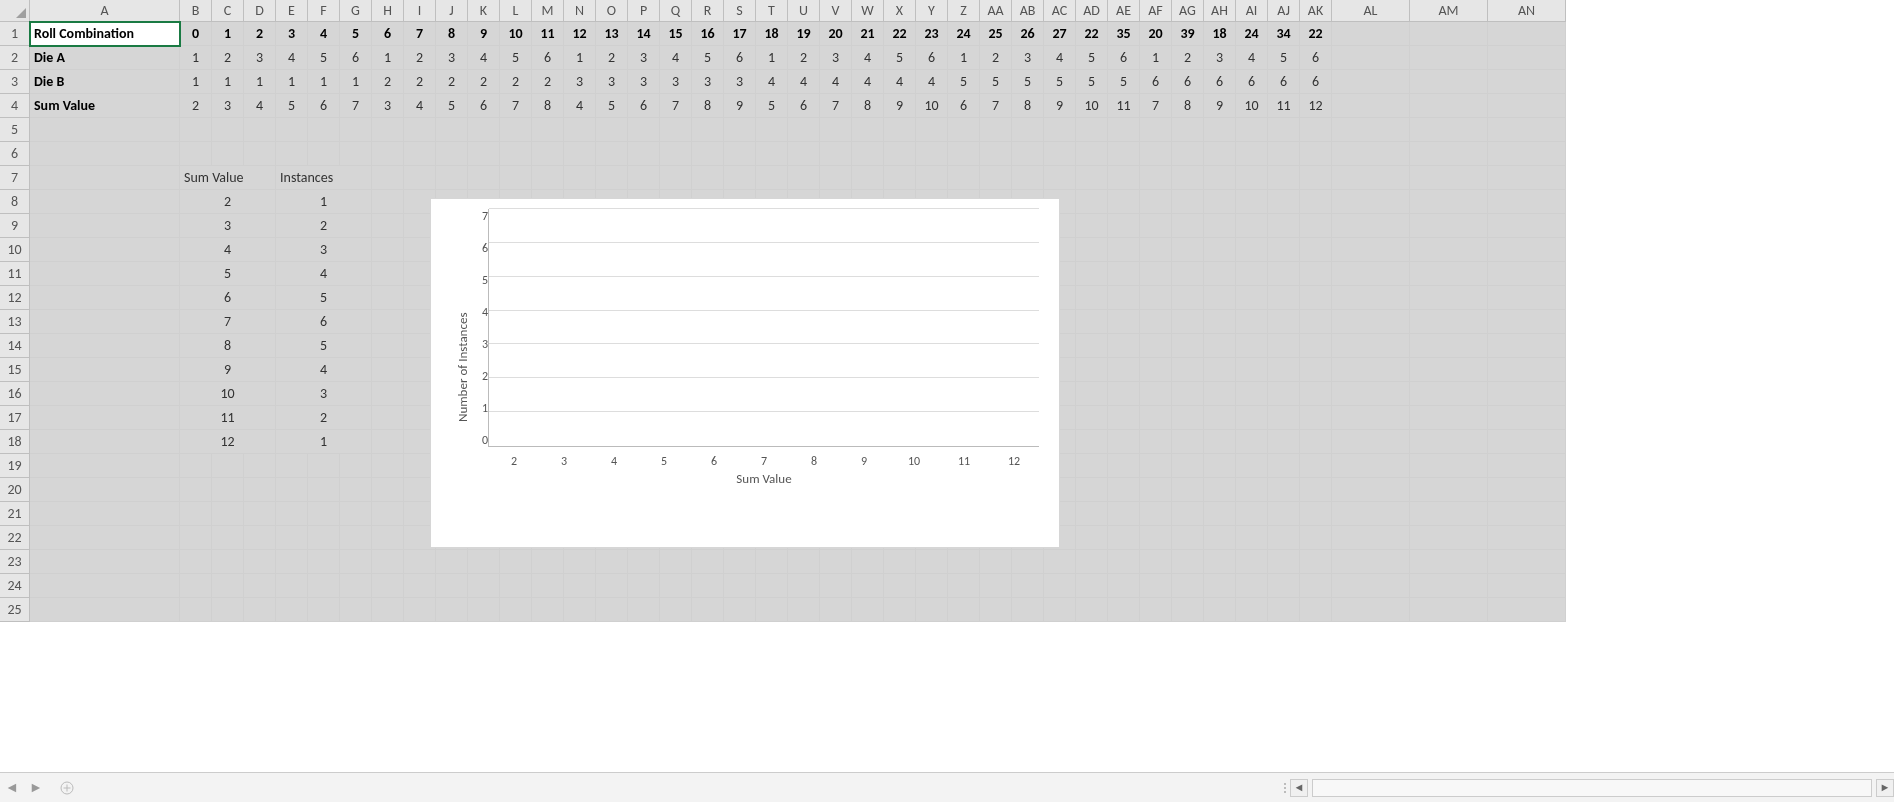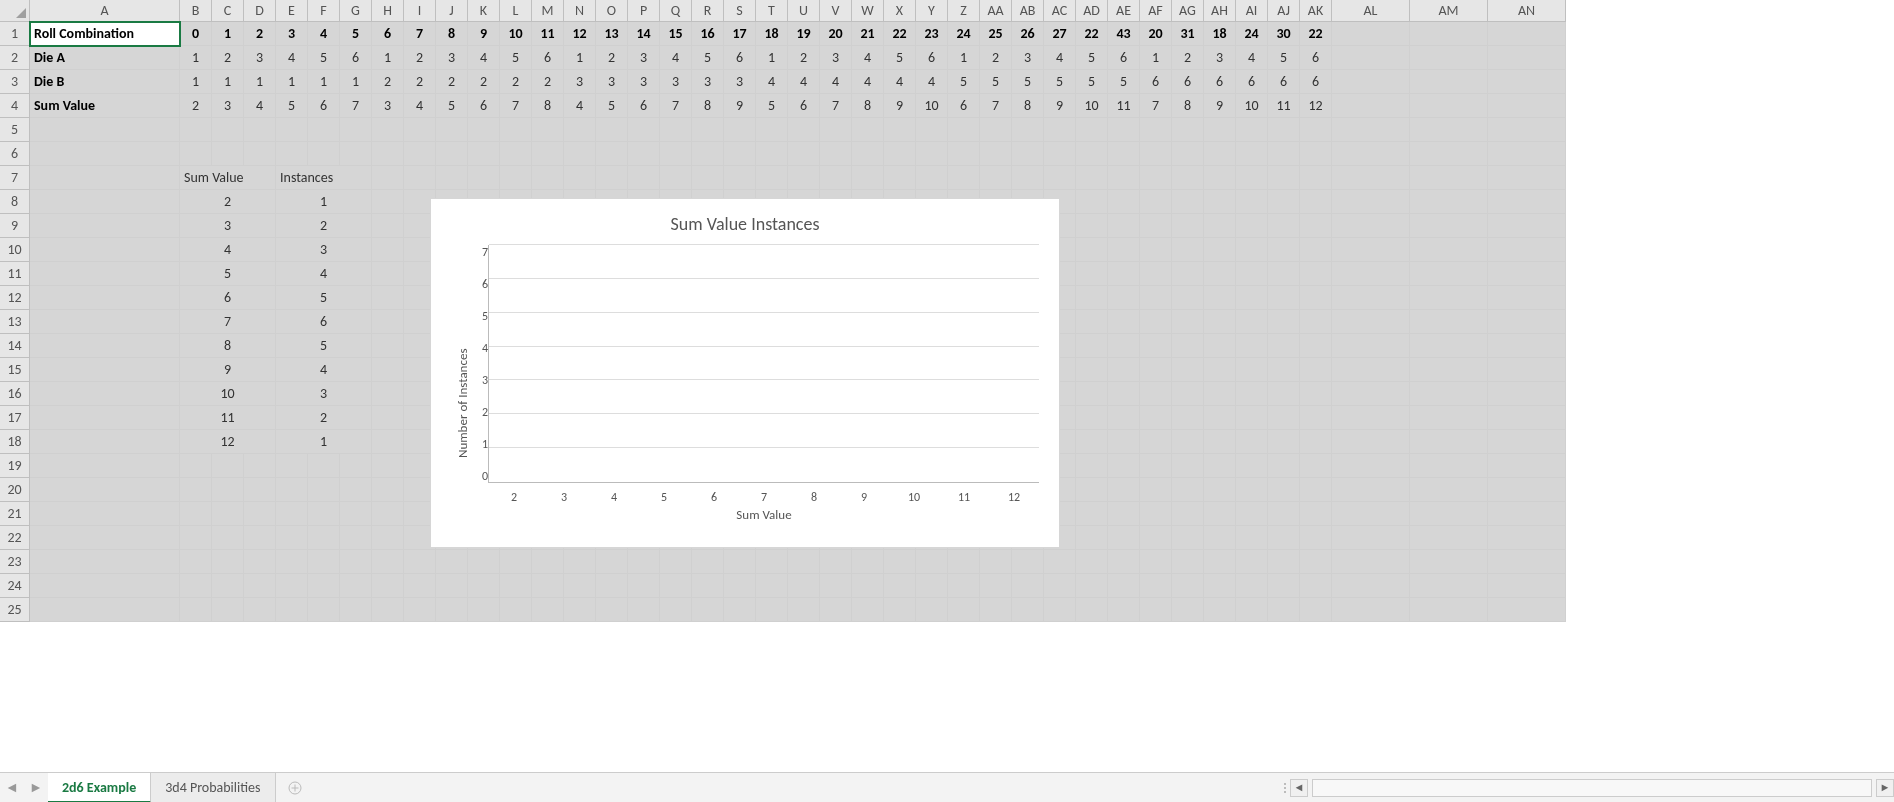--- a/index.html
+++ b/index.html
@@ -1234,26 +1234,26 @@
     <div class="cell center bold" style="left: 758px; top: 0px; width: 32px; height: 24px;">19</div>
     <div class="cell center bold" style="left: 790px; top: 0px; width: 32px; height: 24px;">20</div>
     <div class="cell center bold" style="left: 822px; top: 0px; width: 32px; height: 24px;">21</div>
     <div class="cell center bold" style="left: 854px; top: 0px; width: 32px; height: 24px;">22</div>
     <div class="cell center bold" style="left: 886px; top: 0px; width: 32px; height: 24px;">23</div>
     <div class="cell center bold" style="left: 918px; top: 0px; width: 32px; height: 24px;">24</div>
     <div class="cell center bold" style="left: 950px; top: 0px; width: 32px; height: 24px;">25</div>
     <div class="cell center bold" style="left: 982px; top: 0px; width: 32px; height: 24px;">26</div>
     <div class="cell center bold" style="left: 1014px; top: 0px; width: 32px; height: 24px;">27</div>
     <div class="cell center bold" style="left: 1046px; top: 0px; width: 32px; height: 24px;">22</div>
-    <div class="cell center bold" style="left: 1078px; top: 0px; width: 32px; height: 24px;">43</div>
+    <div class="cell center bold" style="left: 1078px; top: 0px; width: 32px; height: 24px;">35</div>
     <div class="cell center bold" style="left: 1110px; top: 0px; width: 32px; height: 24px;">20</div>
-    <div class="cell center bold" style="left: 1142px; top: 0px; width: 32px; height: 24px;">31</div>
+    <div class="cell center bold" style="left: 1142px; top: 0px; width: 32px; height: 24px;">39</div>
     <div class="cell center bold" style="left: 1174px; top: 0px; width: 32px; height: 24px;">18</div>
     <div class="cell center bold" style="left: 1206px; top: 0px; width: 32px; height: 24px;">24</div>
-    <div class="cell center bold" style="left: 1238px; top: 0px; width: 32px; height: 24px;">30</div>
+    <div class="cell center bold" style="left: 1238px; top: 0px; width: 32px; height: 24px;">34</div>
     <div class="cell center bold" style="left: 1270px; top: 0px; width: 32px; height: 24px;">22</div>
     <div class="cell center" style="left: 150px; top: 24px; width: 32px; height: 24px;">1</div>
     <div class="cell center" style="left: 182px; top: 24px; width: 32px; height: 24px;">2</div>
     <div class="cell center" style="left: 214px; top: 24px; width: 32px; height: 24px;">3</div>
     <div class="cell center" style="left: 246px; top: 24px; width: 32px; height: 24px;">4</div>
     <div class="cell center" style="left: 278px; top: 24px; width: 32px; height: 24px;">5</div>
     <div class="cell center" style="left: 310px; top: 24px; width: 32px; height: 24px;">6</div>
     <div class="cell center" style="left: 342px; top: 24px; width: 32px; height: 24px;">1</div>
     <div class="cell center" style="left: 374px; top: 24px; width: 32px; height: 24px;">2</div>
     <div class="cell center" style="left: 406px; top: 24px; width: 32px; height: 24px;">3</div>
@@ -1376,21 +1376,20 @@
     <div class="cell center" style="left: 246px; top: 336px; width: 96px; height: 24px;">4</div>
     <div class="cell center" style="left: 150px; top: 360px; width: 96px; height: 24px;">10</div>
     <div class="cell center" style="left: 246px; top: 360px; width: 96px; height: 24px;">3</div>
     <div class="cell center" style="left: 150px; top: 384px; width: 96px; height: 24px;">11</div>
     <div class="cell center" style="left: 246px; top: 384px; width: 96px; height: 24px;">2</div>
     <div class="cell center" style="left: 150px; top: 408px; width: 96px; height: 24px;">12</div>
     <div class="cell center" style="left: 246px; top: 408px; width: 96px; height: 24px;">1</div>
   </div>
 
 <div class="chart-box" id="chartbox" style="left:430px; top:198px; width:630px; height:350px;">
-  <div class="chart-title">Sum Value Instances</div>
   <div class="plot" style="height:276px;">
     <div class="ylabel">Number of Instances</div>
     <div class="yaxis" id="yaxis">
         <div>0</div>
         <div>1</div>
         <div>2</div>
         <div>3</div>
         <div>4</div>
         <div>5</div>
         <div>6</div>
@@ -1453,24 +1452,20 @@
         <div class="gridline" style="bottom: 71.4286%;"></div>
         <div class="gridline" style="bottom: 85.7143%;"></div>
         <div class="gridline" style="bottom: 100%;"></div>
       </div>
   </div>
 </div>
 
 <div class="tabbar">
   <div class="tabnav">◄</div>
   <div class="tabnav">►</div>
-  <div id="tabs" style="display:flex;">
-      <div class="tab active">2d6 Example</div>
-      <div class="tab">3d4 Probabilities</div>
-    </div>
   <div class="newtab">
     <svg width="14" height="14" viewBox="0 0 14 14">
         <circle cx="7" cy="7" r="6" fill="none" stroke="#bbb"></circle>
         <line x1="7" y1="3.5" x2="7" y2="10.5" stroke="#bbb"></line>
         <line x1="3.5" y1="7" x2="10.5" y2="7" stroke="#bbb"></line>
       </svg>
   </div>
   <div class="tabbar-right">
     <div class="drag-handle">
         <span></span>

